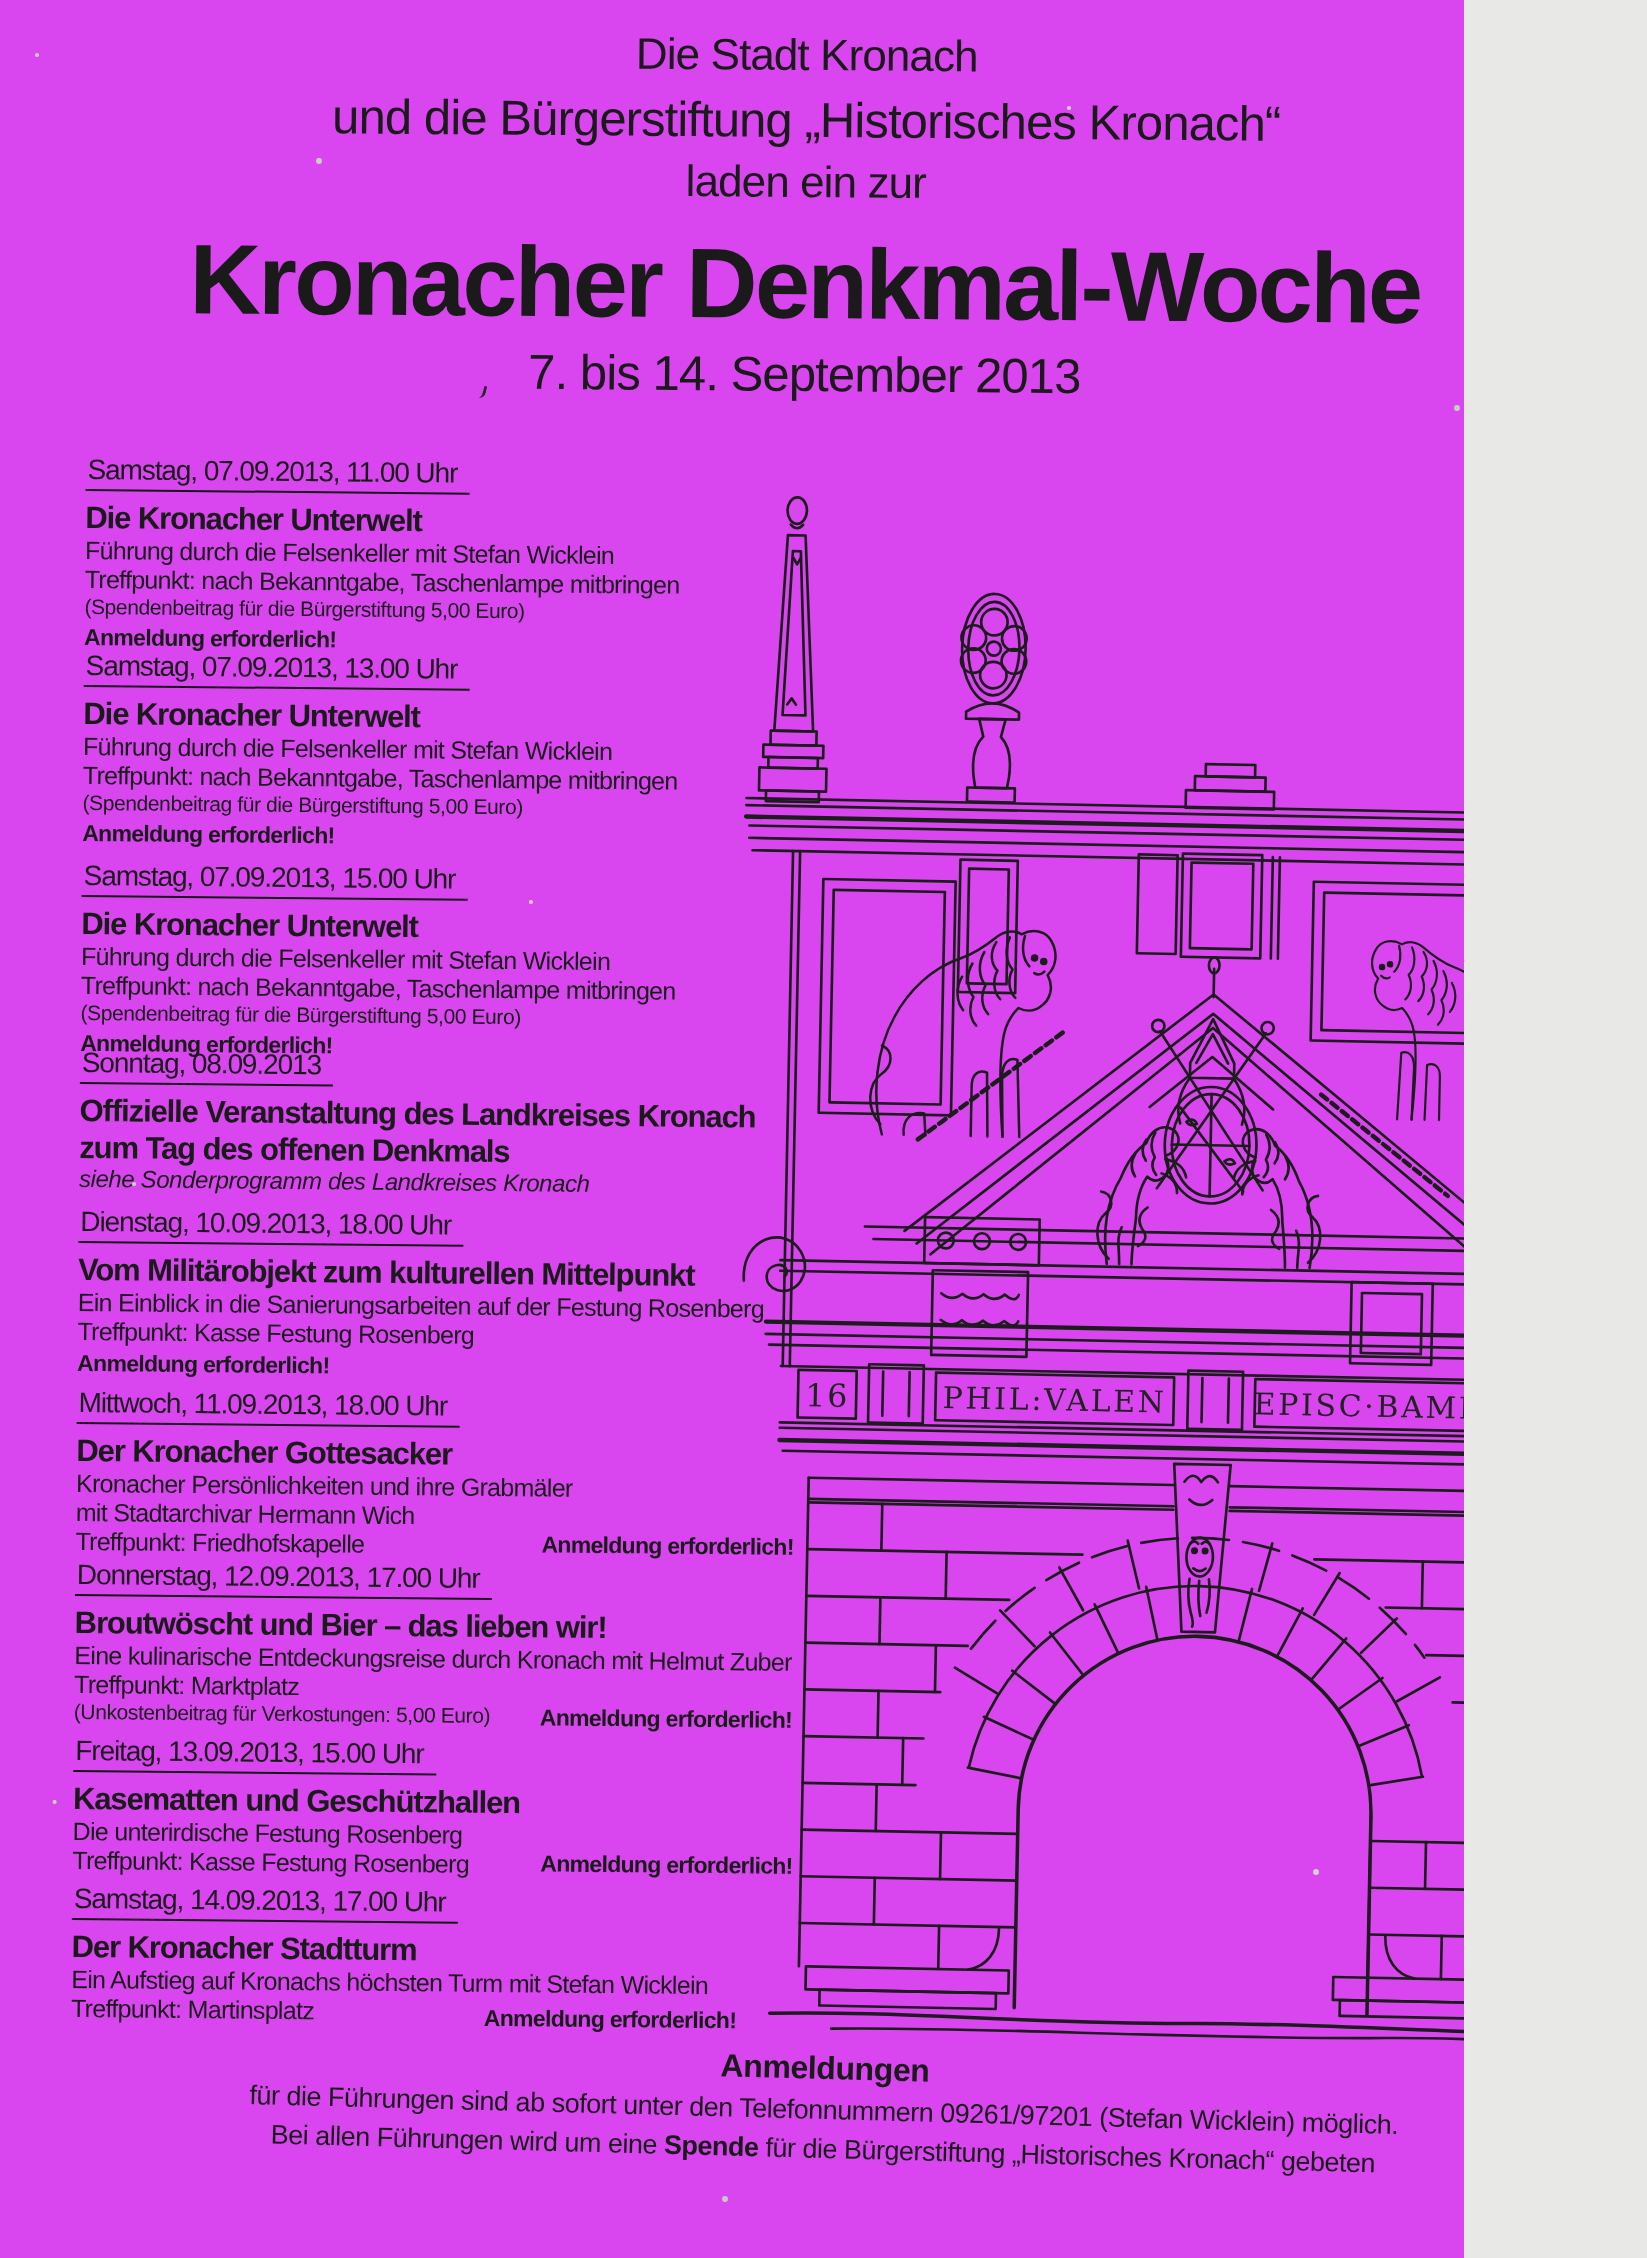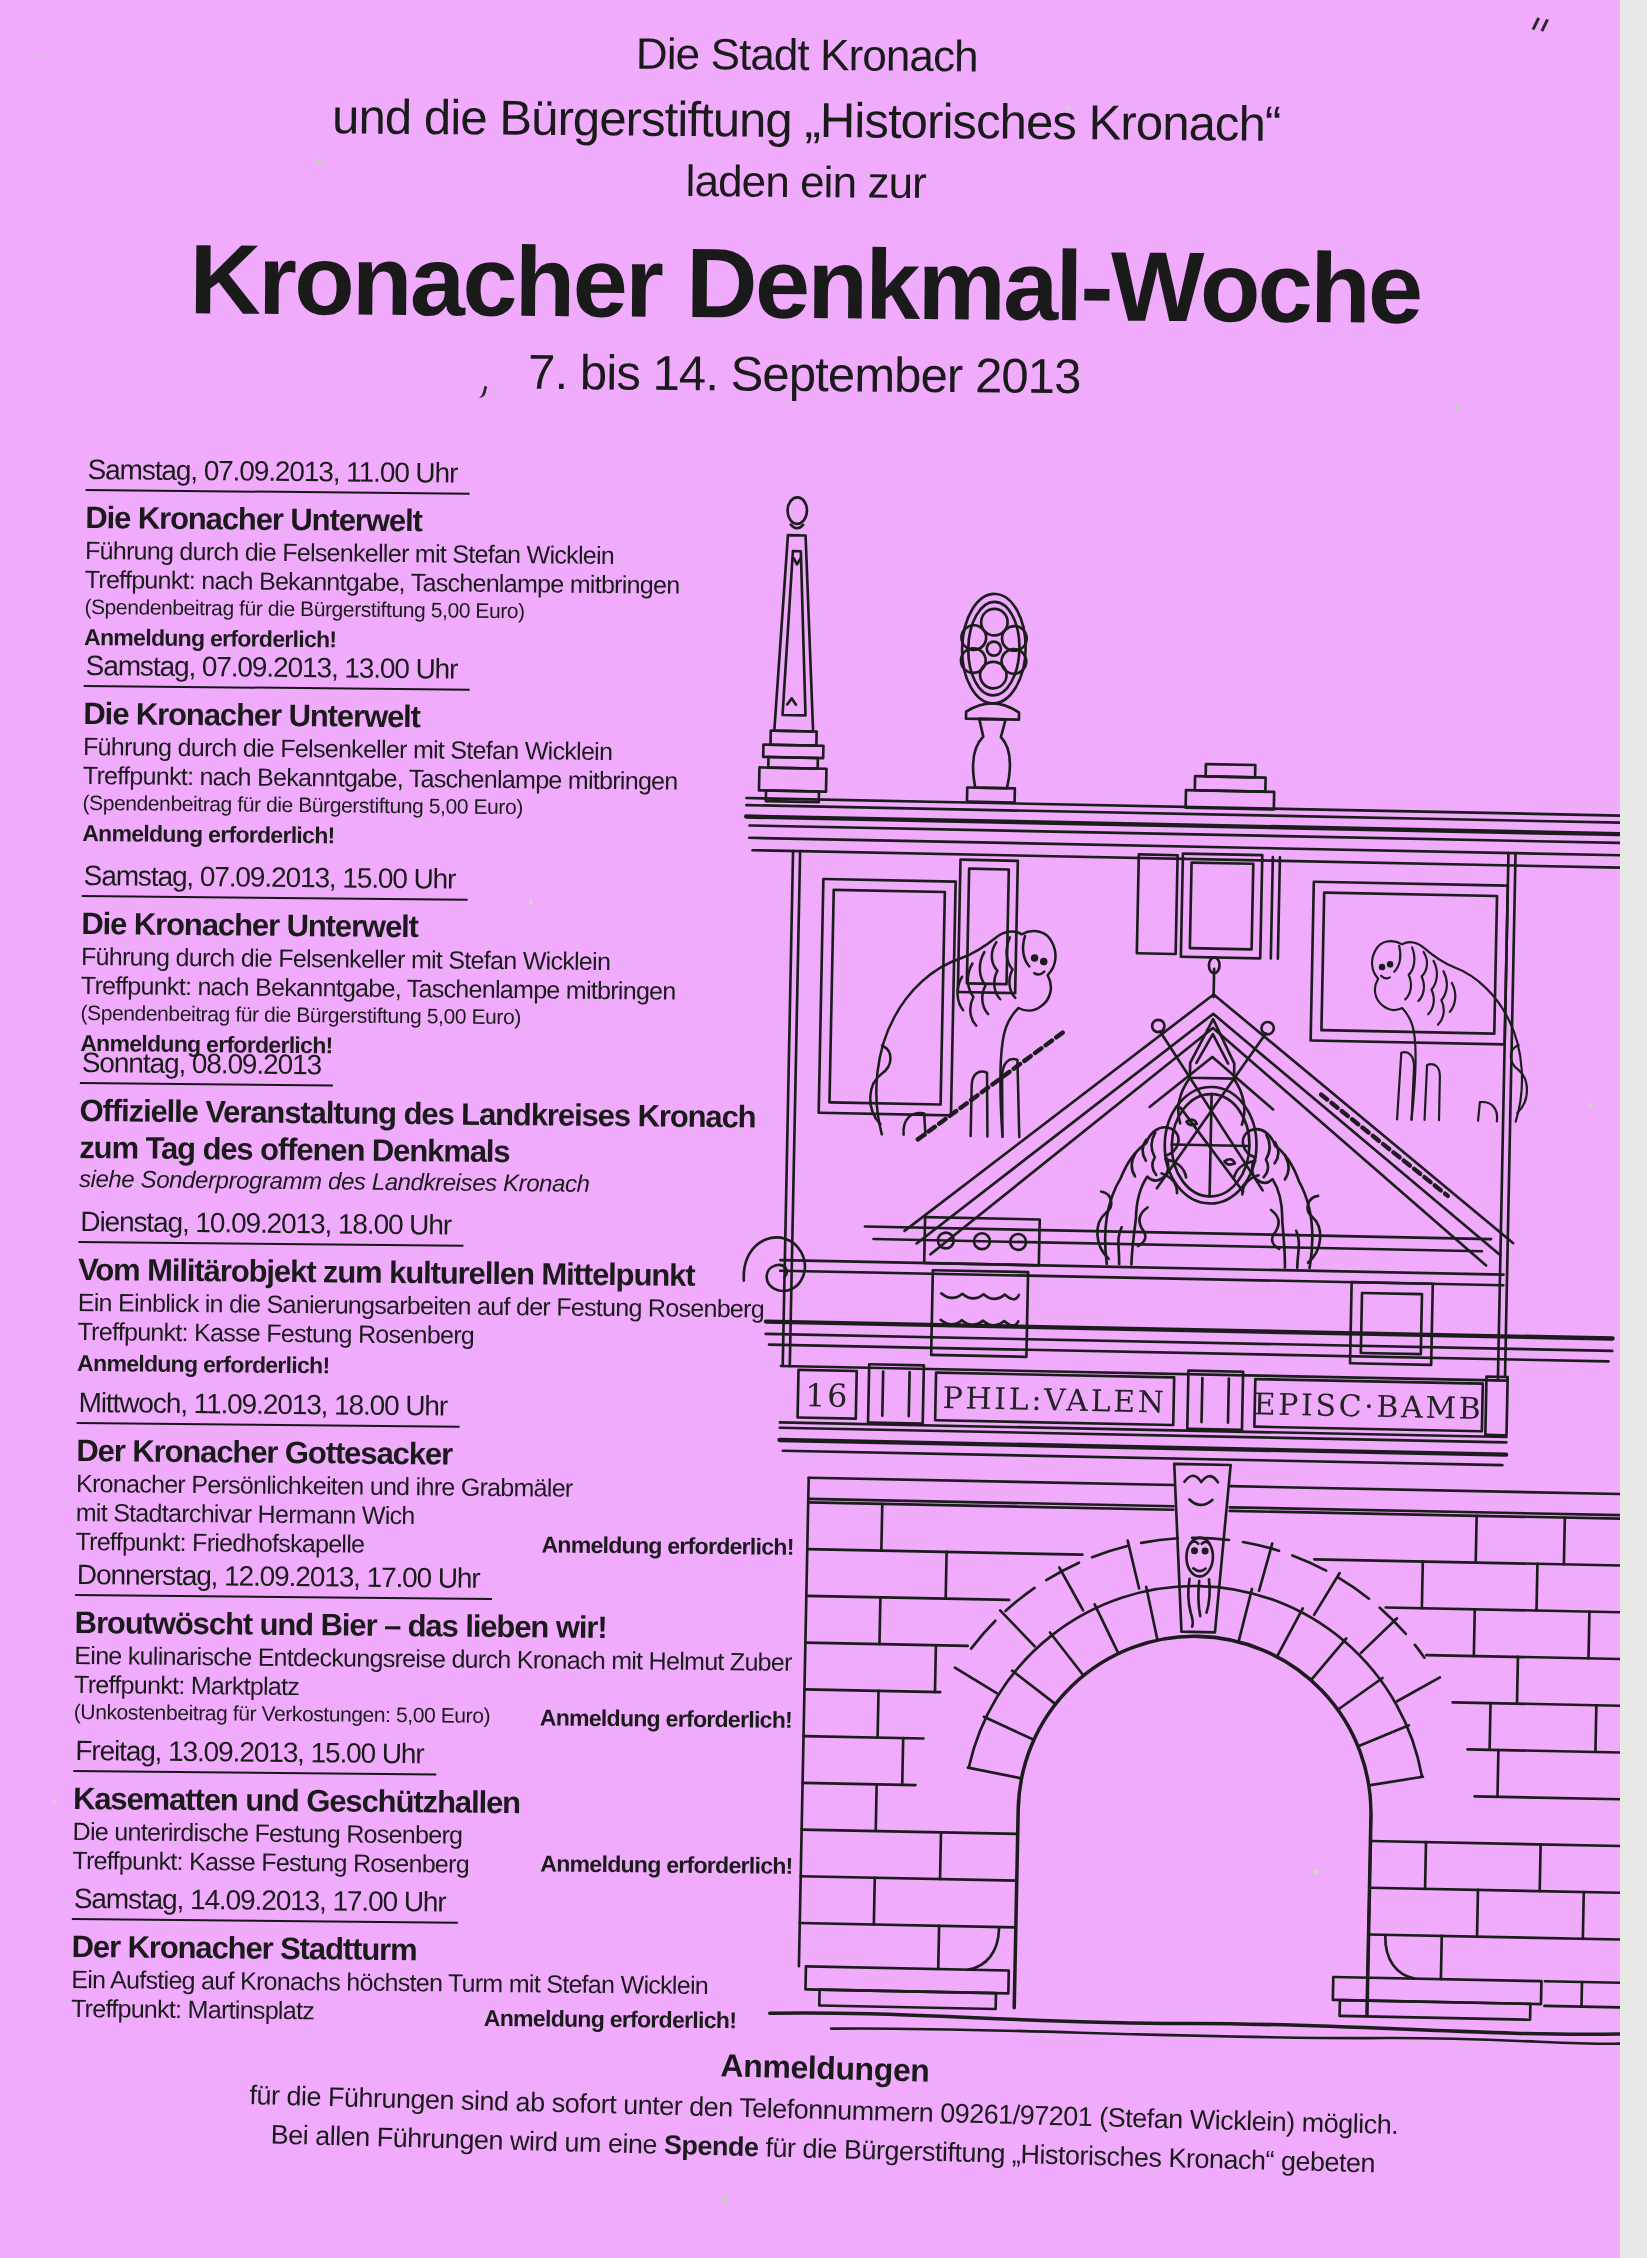--- a/index.html
+++ b/index.html
@@ -1,18 +1,18 @@
 <!DOCTYPE html>
 <html style="font-size:14px"><head>
 <meta charset="utf-8">
 <style>
   html,body{margin:0;padding:0;background:#e8e8e6;}
   .page{
-    position:relative;width:1620px;height:2258px;overflow:hidden;
-    background:#f0abfc;
+    position:relative;width:1464px;height:2258px;overflow:hidden;
+    background:#d946ef;
     font-family:"Liberation Sans", sans-serif;color:#1a1a1a;
   }
   
   .header{position:absolute;left:0;top:30px;width:1614px;text-align:center;transform:rotate(0.45deg);transform-origin:50% 0;}
   .h-line1{font-size:44px;letter-spacing:-0.9px;}
   .h-line2{font-size:49px;letter-spacing:-0.9px;margin-top:12.4px;}
   .h-line3{font-size:44px;letter-spacing:-0.9px;margin-top:8.8px;}
   .h-title{font-size:99px;font-weight:bold;letter-spacing:-2.6px;margin-top:19.4px;white-space:nowrap;}
   .h-sub{font-size:49px;letter-spacing:-0.9px;margin-top:5.3px;}
   

